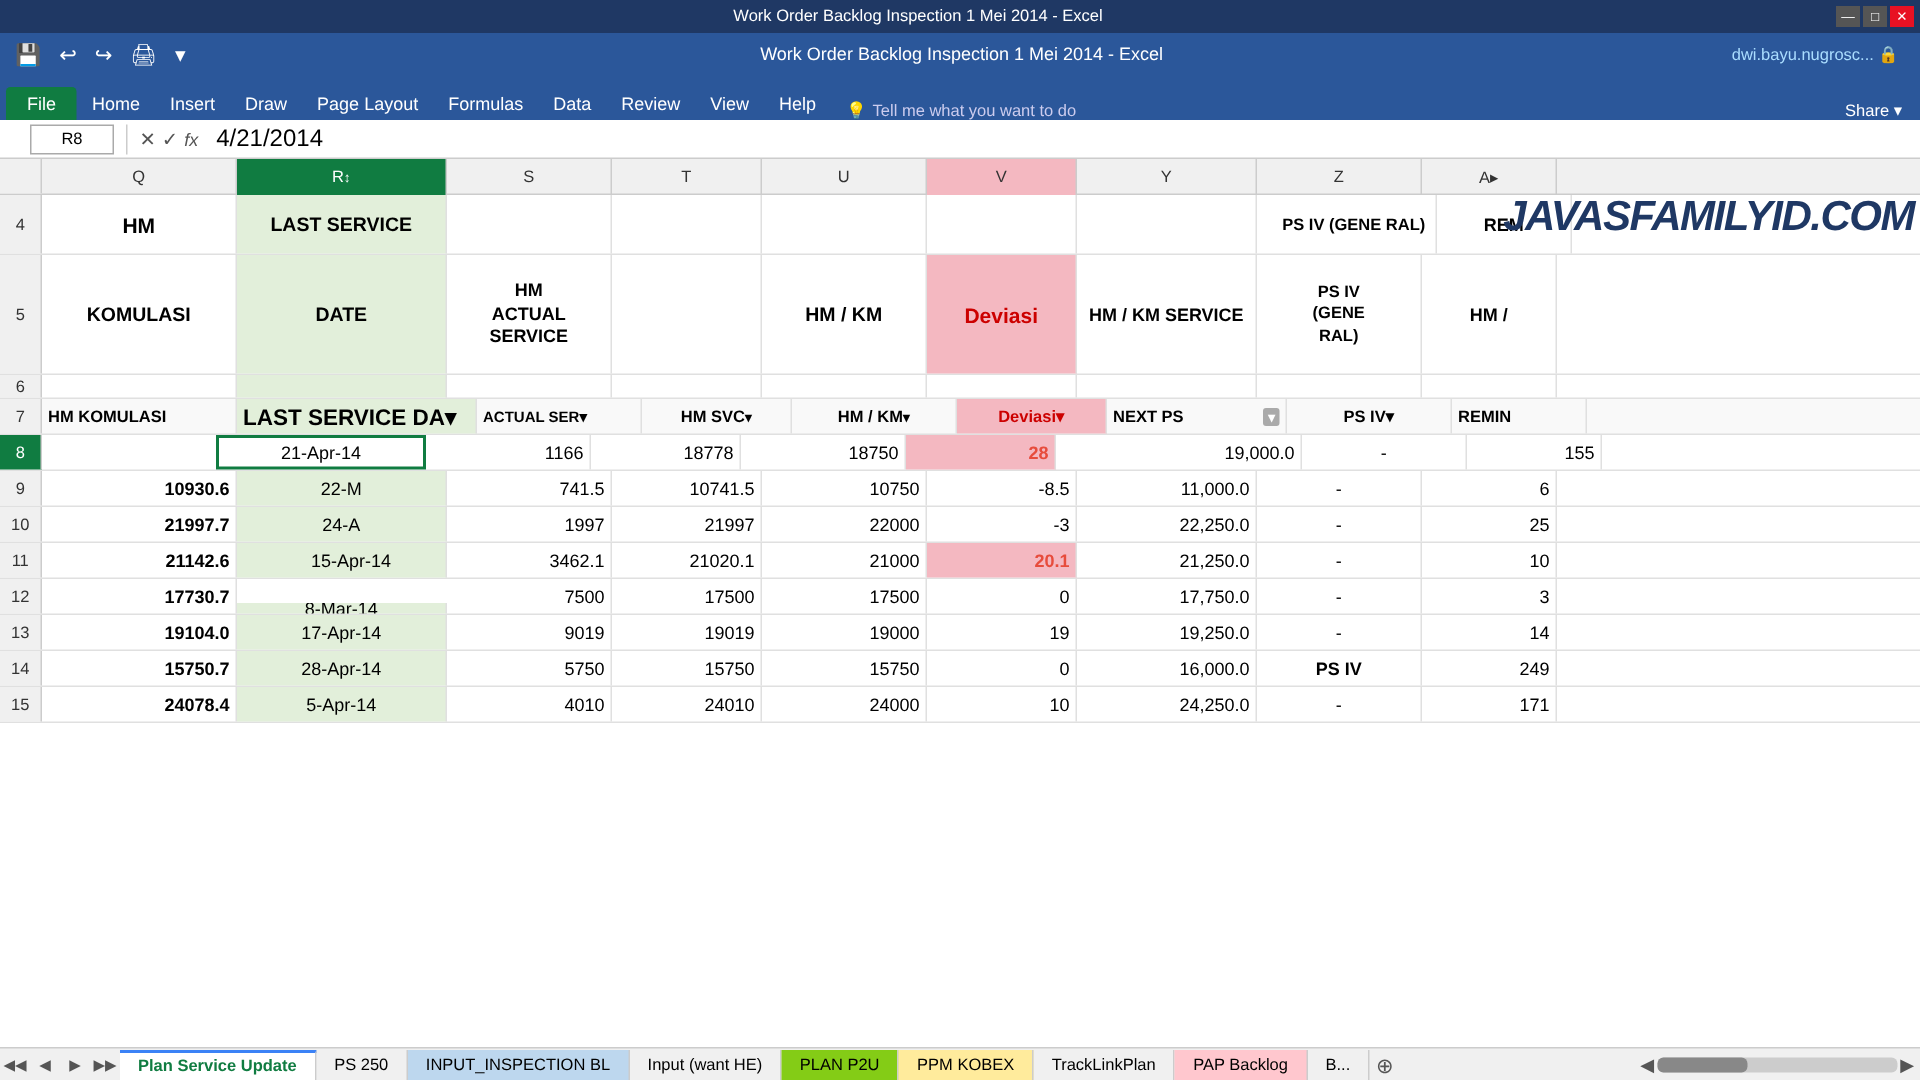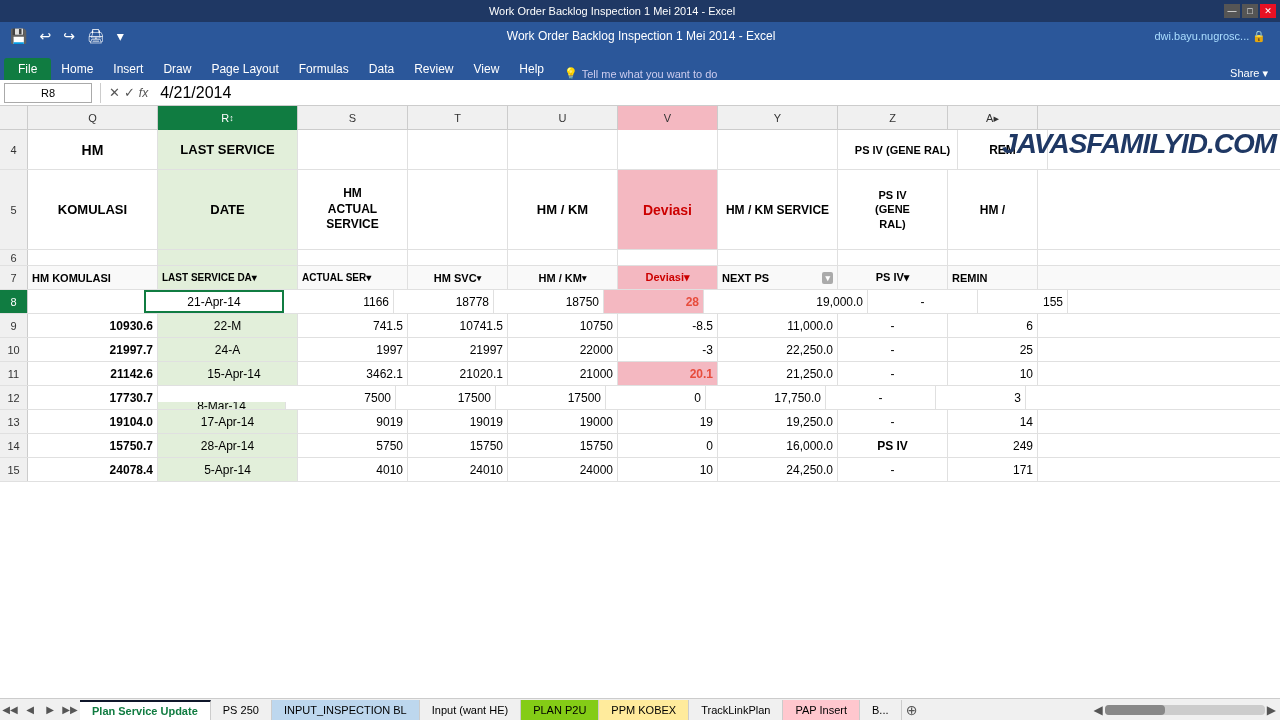--- a/index.html
+++ b/index.html
@@ -188,21 +188,21 @@
       padding: 0 12px;
       display: flex;
       align-items: center;
       font-size: 11px;
       cursor: pointer;
       border-right: 1px solid #ccc;
       white-space: nowrap;
     }
     .sheet-tab.active {
       background: #fff;
-      border-top: 2px solid #0f172a;
+      border-top: 2px solid #3b82f6;
       font-weight: bold;
       color: #107c41;
     }
     .sheet-tab.blue { background: #bdd7ee; }
     .sheet-tab.green { background: #84cc16; }
     .sheet-tab.yellow { background: #ffeb9c; }
     .sheet-tab.orange { background: #ffc7ce; }
     .sheet-add-btn {
       width: 20px;
       height: 20px;
@@ -272,21 +272,21 @@
   <div class="ribbon-tab">Help</div>
   <div style="margin-left:10px; display:flex; align-items:center; color:#cce; font-size:11px; gap:4px;">
     <span>💡</span>
     <span style="cursor:pointer;">Tell me what you want to do</span>
   </div>
   <div style="flex:1;"></div>
   <div style="color:#fff; font-size:11px; padding-right:8px; cursor:pointer;">Share ▾</div>
 </div>
 
 <div id="formula-bar">
-  <input id="name-box" value="R8" readonly="" style="width: 88px; height: 20px; border: 1px solid rgb(170, 170, 170); font-size: 11px; padding: 0px 4px; text-align: center;">
+  <input id="name-box" value="R8" readonly="" style="width: 56px; height: 20px; border: 1px solid rgb(170, 170, 170); font-size: 11px; padding: 0px 4px; text-align: center; margin-left: 16px;">
   <div id="formula-divider"></div>
   <div id="formula-icons">
     <span style="color:#555; font-size:13px; cursor:pointer;">✕</span>
     <span style="color:#555; font-size:13px; cursor:pointer;">✓</span>
     <span id="fx-label" style="font-size:12px; font-style:italic; color:#555;">fx</span>
   </div>
   <input id="formula-input" value="4/21/2014" readonly="" style="flex: 1 1 0%; height: 20px; border: none; outline: none; font-size: 16px; padding: 0px 8px;">
 </div>
 
 <div id="spreadsheet" style="position:relative; flex:1;">
@@ -349,21 +349,21 @@
     <div class="cell" style="width:110px;"></div>
     <div class="cell" style="width:100px;"></div>
     <div class="cell" style="width:120px;"></div>
     <div class="cell" style="width:110px;"></div>
     <div class="cell" style="width:90px;"></div>
   </div>
 
   <div class="grid-row row-h24" style="background:#f9f9f9;">
     <div class="row-num">7</div>
     <div class="cell bold" style="width:130px; font-size:11px;">HM KOMULASI</div>
-    <div class="cell bold selected-col" style="width:140px; font-size:10px;">LAST SERVICE DA▾</div>
+    <div class="cell bold selected-col" style="width:160px; font-size:15px;">LAST SERVICE DA▾</div>
     <div class="cell bold" style="width:110px; font-size:10px;">ACTUAL SER▾</div>
     <div class="cell bold center" style="width:100px; font-size:11px;">HM SVC <span style="font-size:9px;">▾</span></div>
     <div class="cell bold center" style="width:110px; font-size:11px;">HM / KM <span style="font-size:9px;">▾</span></div>
     <div class="cell bold center pink-bg" style="width:100px; font-size:11px; color:#c00;">Deviasi▾</div>
     <div class="cell bold" style="width:120px; font-size:11px; display:flex; align-items:center; justify-content:space-between;">NEXT PS <span style="font-size:9px; background:#aaa; color:white; padding:1px 3px; border-radius:2px;">▾</span></div>
     <div class="cell bold center" style="width:110px; font-size:11px;">PS IV▾</div>
     <div class="cell bold" style="width:90px; font-size:11px;">REMIN</div>
   </div>
 
   <div class="grid-row row-h24" style="background:#fff;">
@@ -414,21 +414,21 @@
     <div class="cell right" style="width:110px;">21000</div>
     <div class="cell right pink-bg" style="width:100px; color:#e74c3c; font-weight:bold;">20.1</div>
     <div class="cell right" style="width:120px;">21,250.0</div>
     <div class="cell center" style="width:110px;">-</div>
     <div class="cell right" style="width:90px;">10</div>
   </div>
 
   <div class="grid-row row-h24">
     <div class="row-num">12</div>
     <div class="cell right bold" style="width:130px;">17730.7</div>
-    <div class="cell center selected-col" style="width:128px;margin-top:16px;">8-Mar-14</div>
+    <div class="cell center selected-col" style="width:140px;margin-top:16px;">8-Mar-14</div>
     <div class="cell right" style="width:110px;">7500</div>
     <div class="cell right" style="width:100px;">17500</div>
     <div class="cell right" style="width:110px;">17500</div>
     <div class="cell right" style="width:100px;">0</div>
     <div class="cell right" style="width:120px;">17,750.0</div>
     <div class="cell center" style="width:110px;">-</div>
     <div class="cell right" style="width:90px;">3</div>
   </div>
 
   <div class="grid-row row-h24">
@@ -478,21 +478,21 @@
   <div class="sheet-nav-btn">▶</div>
   <div class="sheet-nav-btn">▶▶</div>
 
   <div class="sheet-tab active">Plan Service Update</div>
   <div class="sheet-tab">PS 250</div>
   <div class="sheet-tab blue">INPUT_INSPECTION BL</div>
   <div class="sheet-tab">Input (want HE)</div>
   <div class="sheet-tab green">PLAN P2U</div>
   <div class="sheet-tab yellow">PPM KOBEX</div>
   <div class="sheet-tab">TrackLinkPlan</div>
-  <div class="sheet-tab orange">PAP Insert</div>
+  <div class="sheet-tab orange">PAP Backlog</div>
   <div class="sheet-tab">B...</div>
 
   <div class="sheet-add-btn">⊕</div>
 
   <div id="scroll-right">
     <span style="cursor:pointer; font-size:12px; color:#555;">◀</span>
     <div style="flex:1; height:10px; background:#ccc; width:160px; border-radius:4px; position:relative;">
       <div style="width:60px; height:10px; background:#888; border-radius:4px; position:absolute; left:0;"></div>
     </div>
     <span style="cursor:pointer; font-size:12px; color:#555;">▶</span>

